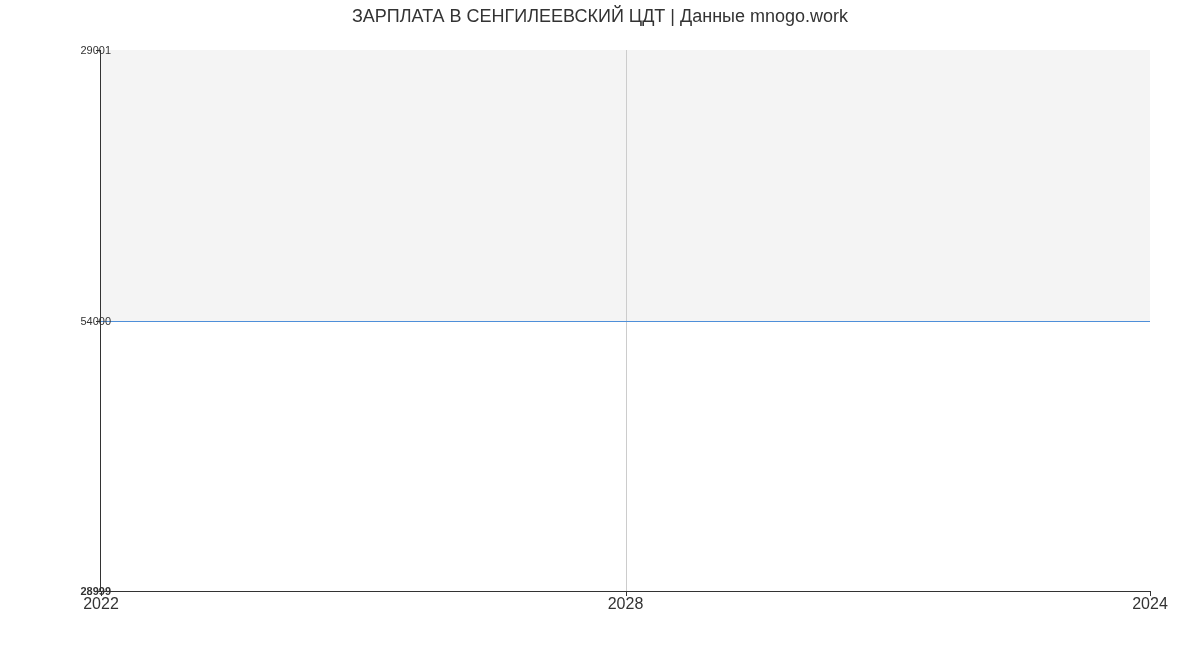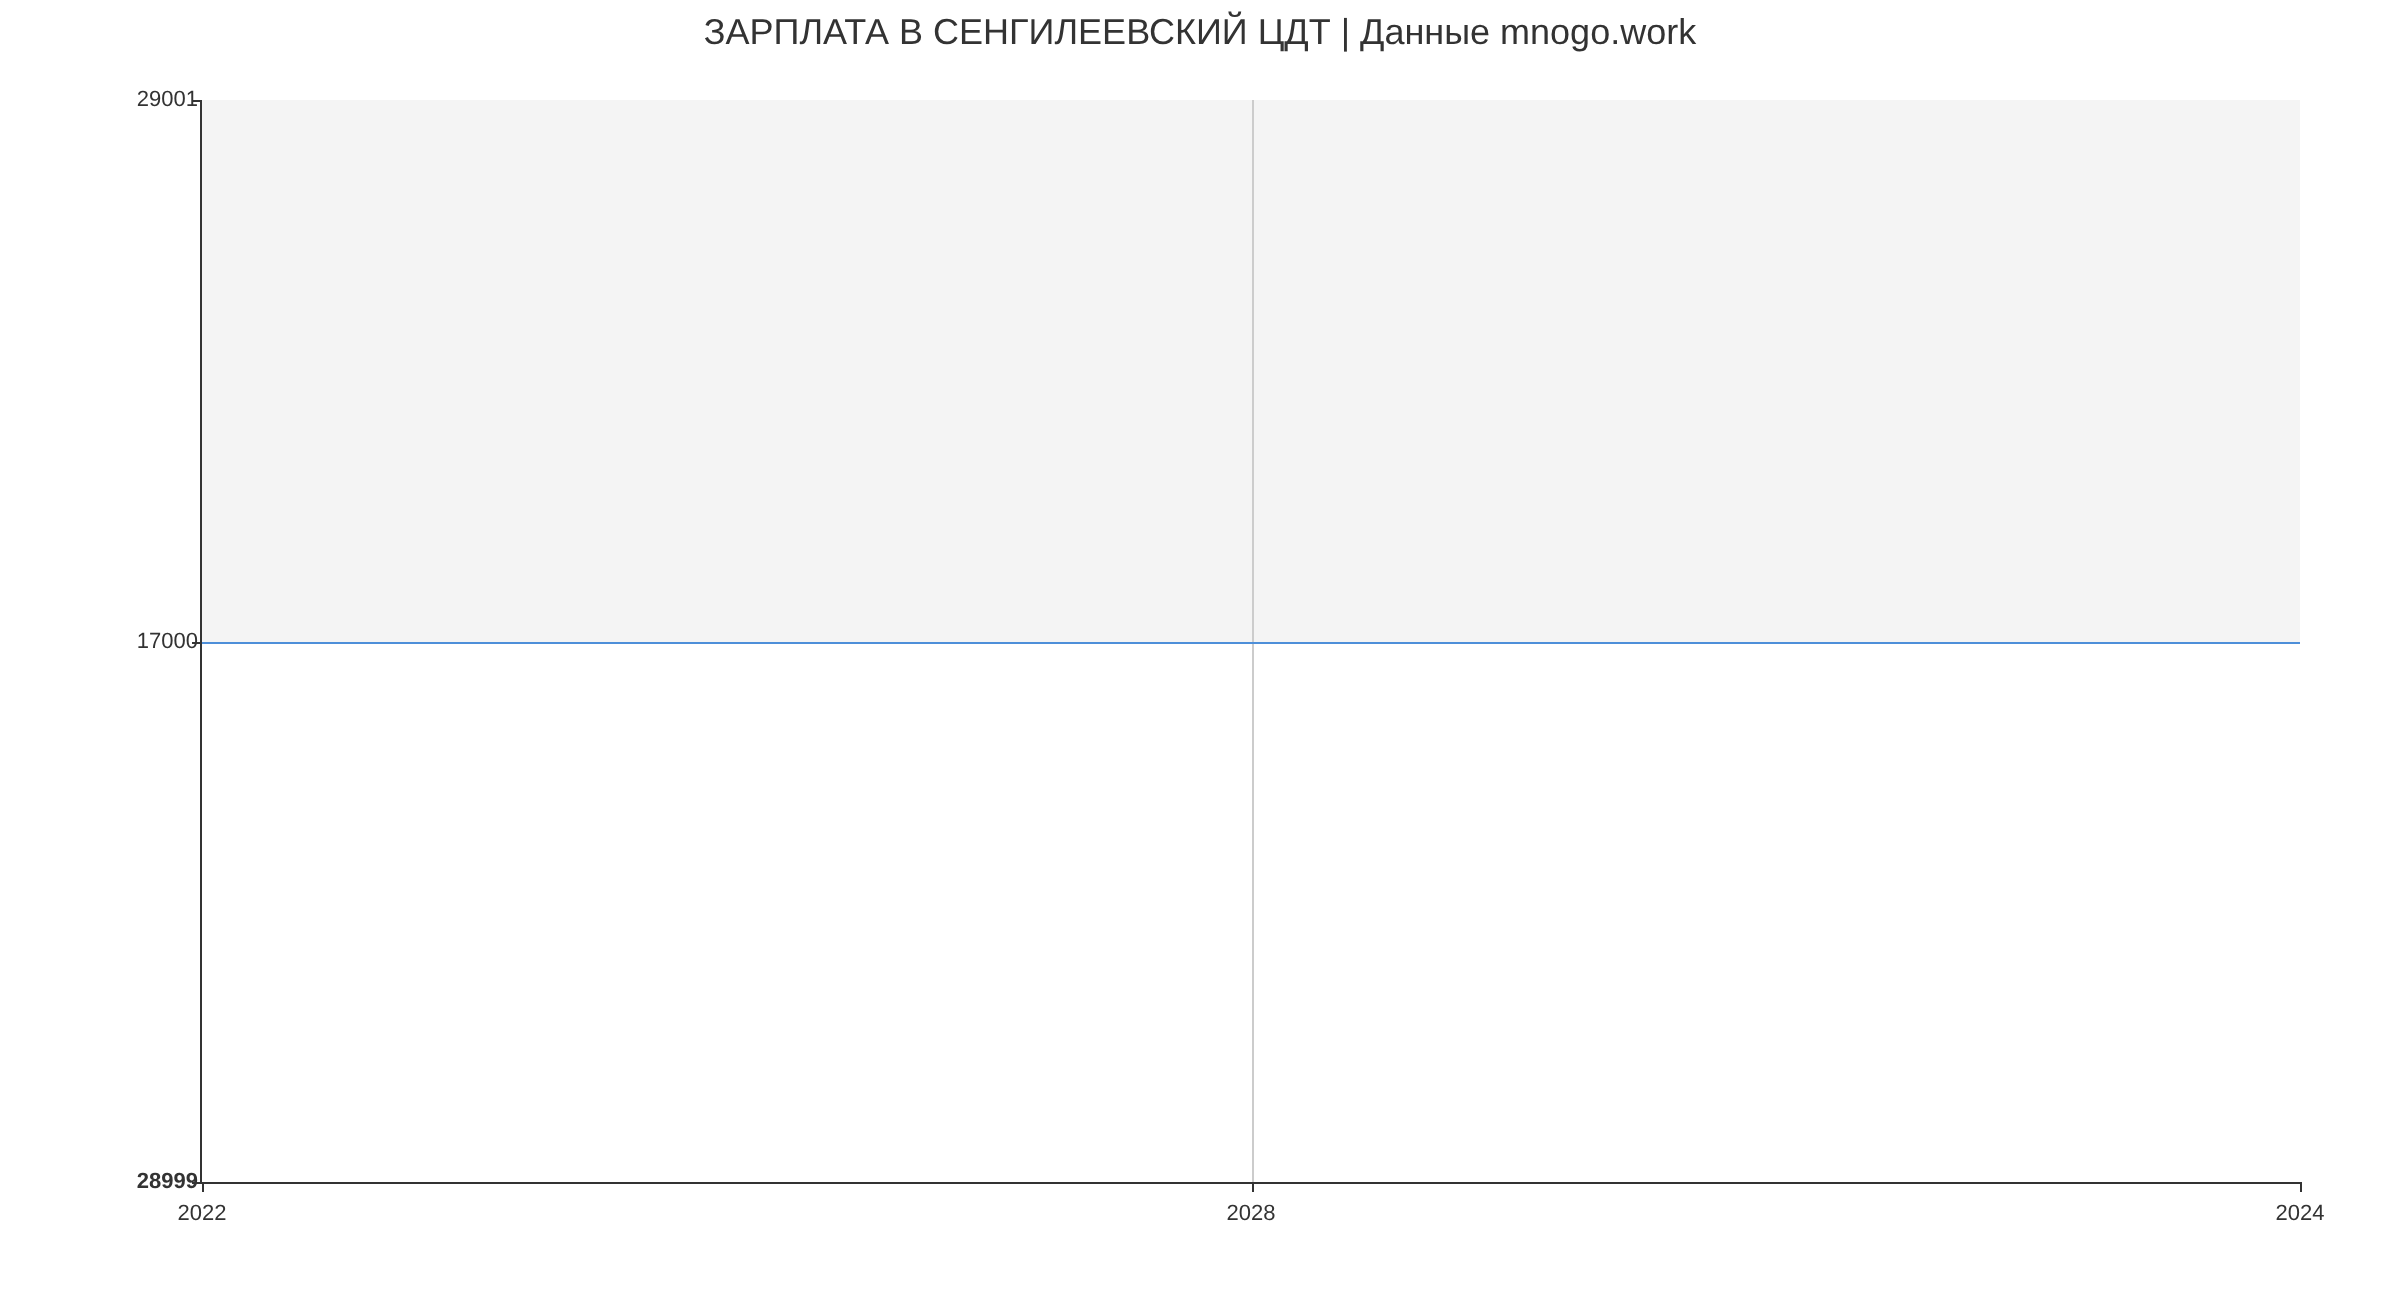--- a/index.html
+++ b/index.html
@@ -53,32 +53,32 @@
   }
   .data-line {
     position: absolute;
     left: 0;
     right: 0;
     height: 0;
     border-top: 1.5px solid #4e8fd9;
   }
   .ytick {
     position: absolute;
-    left: 4px;
+    left: 16px;
     transform: translate(-100%, -50%);
     padding-right: 6px;
     font-size: 11px;
     color: #333333;
     white-space: nowrap;
   }
   .xtick {
     position: absolute;
     bottom: -22px;
     transform: translateX(-50%);
-    font-size: 11px;
+    font-size: 16px;
     color: #333333;
     white-space: nowrap;
   }
   .ytick-tickmark {
     position: absolute;
     left: -5px;
     width: 5px;
     height: 0;
     border-top: 1px solid #333333;
   }
@@ -103,21 +103,21 @@
 
     <div class="v-grid" style="left:50%;"></div>
 
     <div class="data-line" style="top:50%;"></div>
 
     <div class="ytick-tickmark" style="top:0;"></div>
     <div class="ytick-tickmark" style="top:50%;"></div>
     <div class="ytick-tickmark" style="top:100%;"></div>
 
     <div class="ytick" style="top:0;">29001</div>
-    <div class="ytick" style="top:50%;">17000</div>
+    <div class="ytick" style="top:50%;">54000</div>
     <div class="ytick" style="top:100%;font-weight:bold;">28999</div>
 
     <div class="xtick-tickmark" style="left:0;"></div>
     <div class="xtick-tickmark" style="left:50%;"></div>
     <div class="xtick-tickmark" style="left:100%;"></div>
 
     <div class="xtick" style="left:0;">2022</div>
     <div class="xtick" style="left:50%;">2028</div>
     <div class="xtick" style="left:100%;">2024</div>
 

